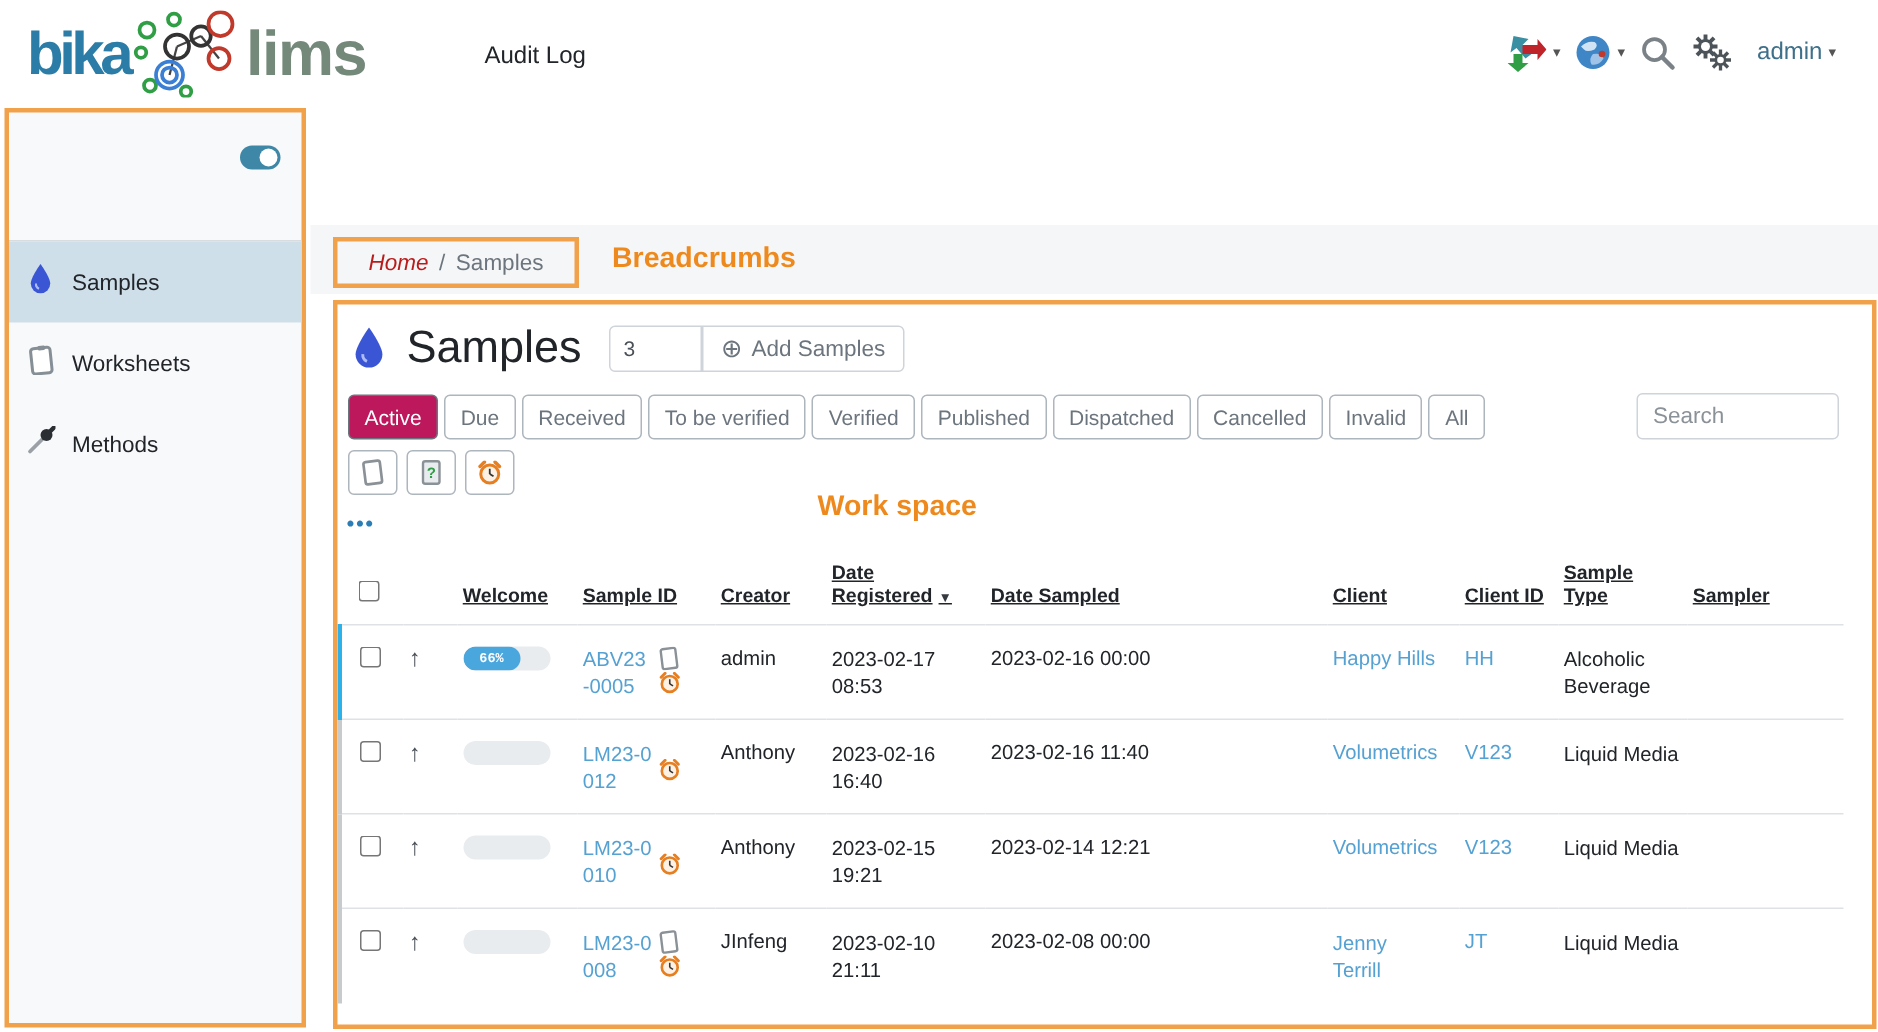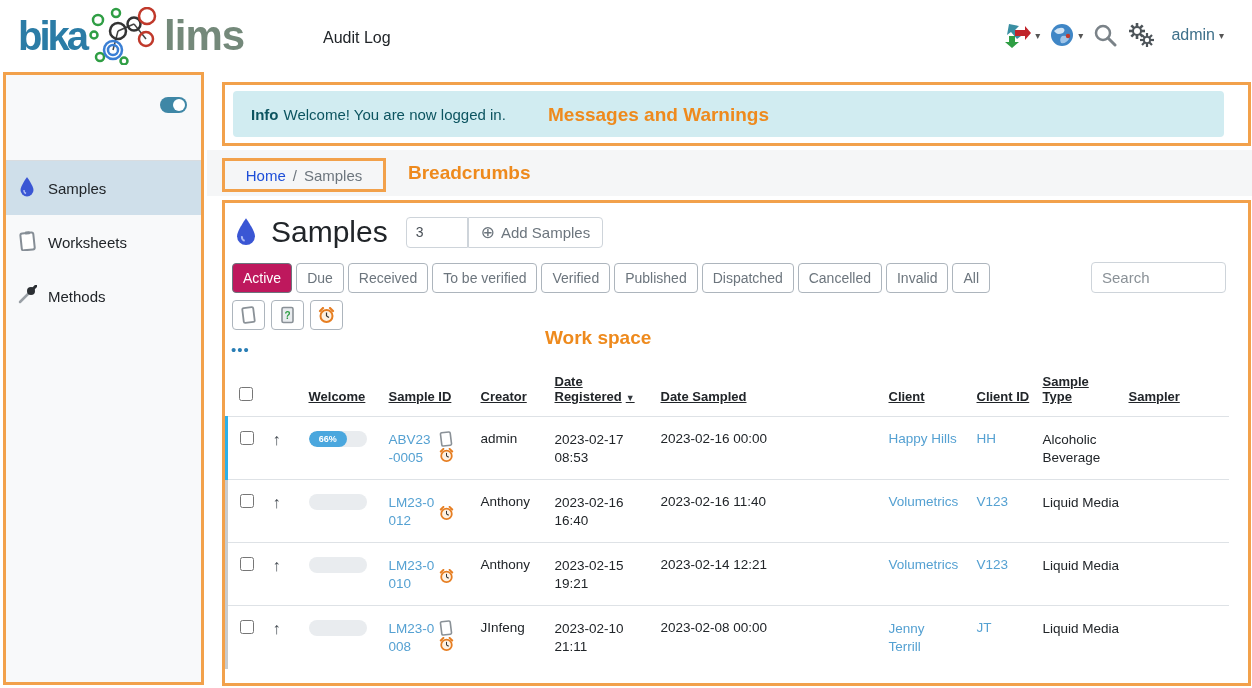--- a/index.html
+++ b/index.html
@@ -33,21 +33,21 @@
   .nav-icn { width:22px; text-align:center; flex:0 0 22px; }
 
   
   .messages { position:absolute; left:222px; top:82px; width:1029px; height:64px; background:#fff; }
   .alert-info { position:absolute; left:8px; top:6px; right:24px; height:46px; background:#d1ecf1; border-radius:4px; display:flex; align-items:center; padding-left:18px; color:#0c5460; font-size:15px; }
   .msg-ann { position:absolute; left:315px; top:13px; font-size:19px; }
 
   
   .crumb-strip { position:absolute; left:207px; top:150px; width:1045px; height:46px; background:#f5f6f7; }
   .crumbs-box { position:absolute; left:222px; top:158px; width:164px; height:34px; background:#f5f6f7; display:flex; align-items:center; justify-content:center; gap:7px; font-size:15px; }
-  .crumb-home { color:#1d4ed8; text-decoration:none; cursor:pointer; }
+  .crumb-home { color:#b91c1c; text-decoration:none; cursor:pointer;font-style:italic; }
   .crumb-sep { color:#6c757d; }
   .crumb-cur { color:#6c757d; }
   .crumb-ann { position:absolute; left:408px; top:162px; font-size:19px; }
 
   
   .workspace { position:absolute; left:222px; top:200px; width:1029px; height:486px; background:#fff; overflow:hidden; }
   .ws-title-row { position:absolute; left:10px; top:12px; display:flex; align-items:center; }
   .ws-title { font-size:30px; font-weight:500; color:#212529; margin-left:14px; }
   .count-input { margin-left:18px; width:62px; height:31px; border:1px solid #ced4da; border-radius:4px 0 0 4px; padding:0 9px; font-size:14px; color:#495057; font-family:"Liberation Sans",sans-serif; }
   .add-btn { height:31px; border:1px solid #ced4da; background:#fff; border-radius:0 4px 4px 0; color:#6c757d; font-size:15px; padding:0 12px; display:flex; align-items:center; gap:6px; cursor:pointer; font-family:"Liberation Sans",sans-serif; }
@@ -193,27 +193,20 @@
         <svg width="20" height="20" viewBox="0 0 20 20">
           <line x1="3" y1="17" x2="12" y2="8" stroke="#9aa0a6" stroke-width="2.5" stroke-linecap="round"></line>
           <circle cx="14" cy="6" r="4" fill="#2b2f33"></circle>
           <line x1="14" y1="6" x2="19" y2="1" stroke="#2b2f33" stroke-width="3" stroke-linecap="round"></line>
         </svg>
       </span>
       <span>Methods</span>
     </div>
   </div>
 
-  <div class="messages ann-border">
-    <div class="alert-info">
-      <span style="font-weight:bold; margin-right:5px;">Info</span>
-      <span>Welcome! You are now logged in.</span>
-      <span class="msg-ann ann-label">Messages and Warnings</span>
-    </div>
-  </div>
 
   <div class="crumb-strip"></div>
   <div class="crumbs-box ann-border">
     <span class="crumb-home">Home</span>
     <span class="crumb-sep">/</span>
     <span class="crumb-cur">Samples</span>
   </div>
   <div class="crumb-ann ann-label">Breadcrumbs</div>
 
   <div class="workspace ann-border">
@@ -300,21 +293,21 @@
           <th>Sampler</th>
         </tr>
       </thead>
       <tbody>
 
         <tr class="hl">
           <td class="c1"><input type="checkbox" class="cbx" style=""></td>
           <td><span class="uparrow">↑</span></td>
           <td>
               <div class="pbar">
-                <div class="pfill" style="width:66%;">66%</div>
+                <div class="pfill" style="width:66%;font-family:Liberation Mono, monospace;">66%</div>
               </div>
             </td>
           <td>
             <div class="sid-wrap">
               <a class="sid-link">ABV23-0005</a>
               <span class="icn-col">
                 <svg width="14" height="16" viewBox="0 0 15 18">
                     <rect x="2" y="1.5" width="11" height="15" rx="1.5" transform="rotate(-7 7.5 9)" fill="#fff" stroke="#8a9197" stroke-width="1.8"></rect>
                   </svg>
                 <svg width="15" height="15" viewBox="0 0 17 17">

